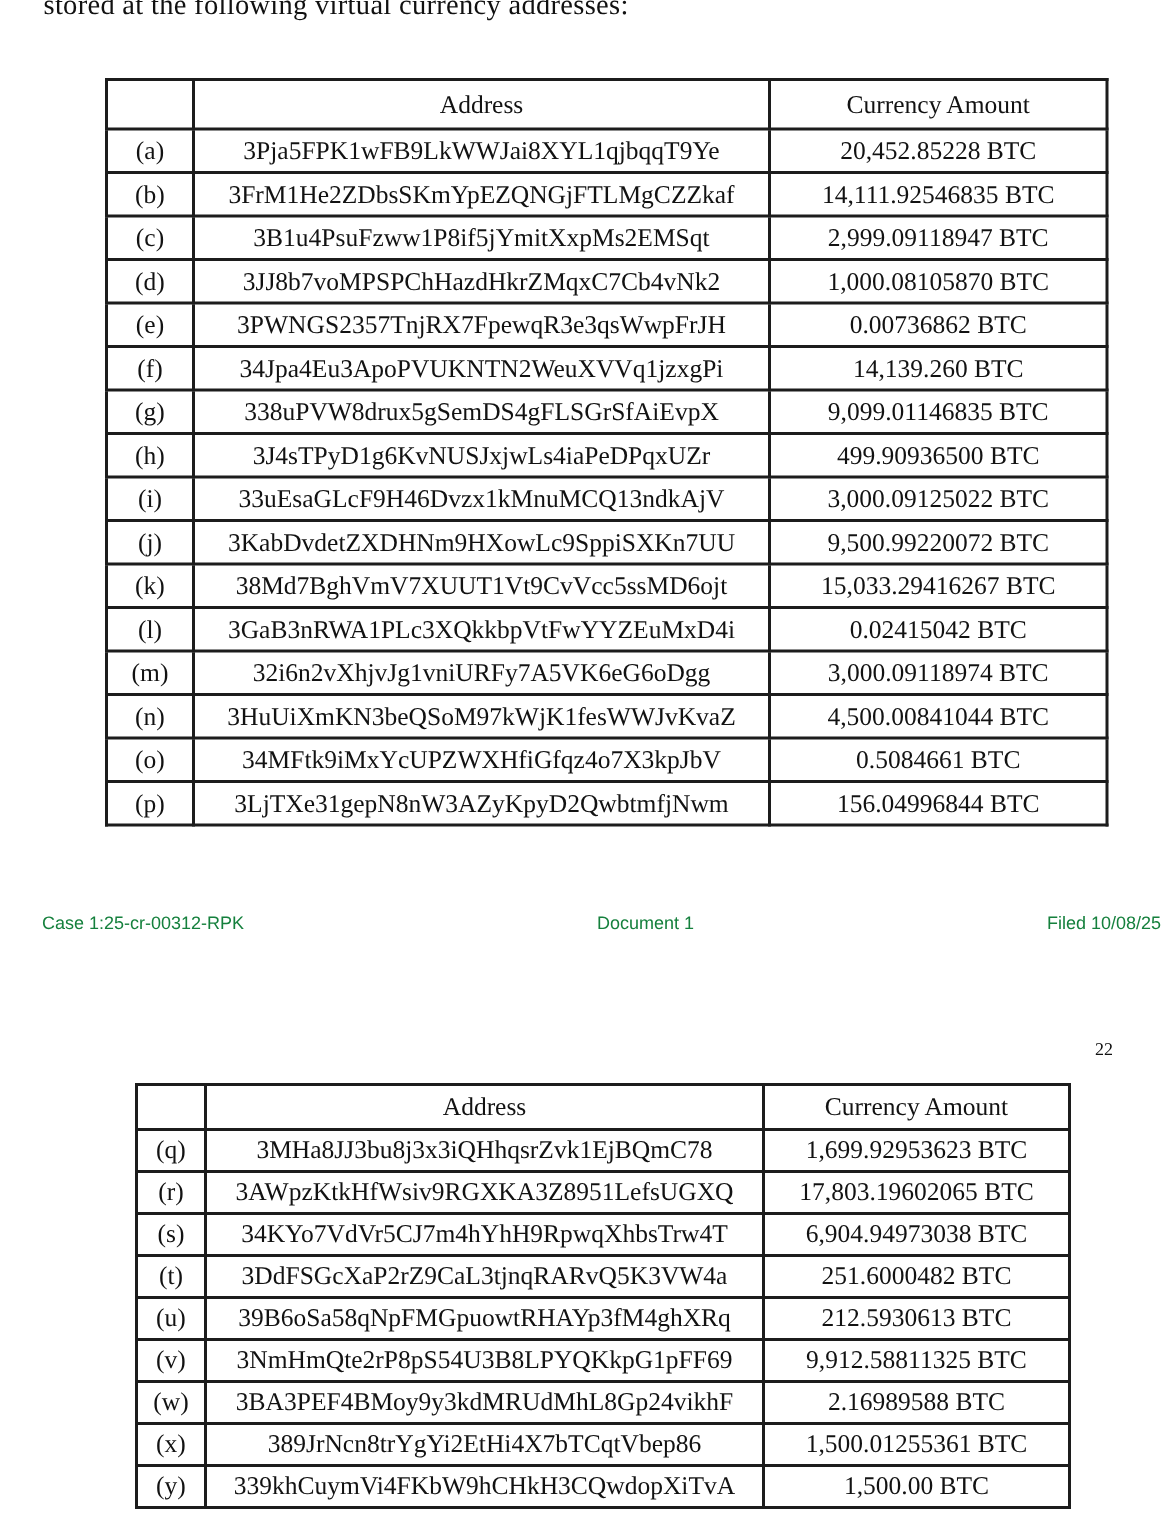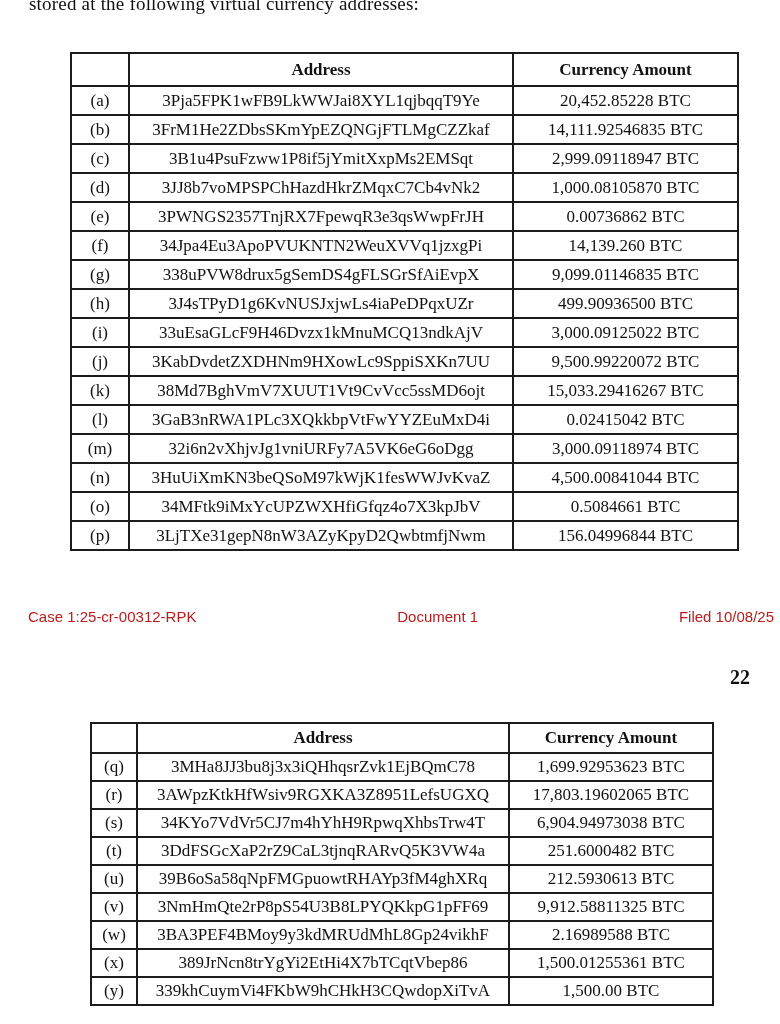--- a/index.html
+++ b/index.html
@@ -35,21 +35,21 @@
     border: 2px solid #1c1c1c;
     text-align: center;
     vertical-align: middle;
     font-size: 17px;
     font-family: "Liberation Serif", serif;
     color: #121212;
     overflow: hidden;
     white-space: nowrap;
     padding: 0 2px;
   }
-  table.doc-table th { font-weight: bold; border-radius: 16px; }
+  table.doc-table th { font-weight: normal; border-radius: 16px; }
   #table1 { left: 70px; top: 52px; width: 667px; }
   #table1 tr { height: 29px; }
   #table1 tr.head-row { height: 33px; }
   #table1 col.c-label { width: 58px; }
   #table1 col.c-addr { width: 384px; }
   #table1 col.c-amt { width: 225px; }
 
   #table2 { left: 90px; top: 722px; width: 622px; }
   #table2 tr { height: 28px; }
   #table2 tr.head-row { height: 30px; }
@@ -59,31 +59,30 @@
 
   
   .case-stamp {
     position: absolute;
     top: 608px;
     left: 28px;
     width: 746px;
     display: flex;
     justify-content: space-between;
     font-family: "Liberation Sans", sans-serif;
-    font-size: 15px;
-    color: #b91c1c;
+    font-size: 12px;
+    color: #15803d;
     white-space: nowrap;
   }
   .page-number {
     position: absolute;
-    top: 666px;
+    top: 692px;
     left: 730px;
-    font-size: 20px;
+    font-size: 12px;
     color: #111111;
-    font-weight: bold;
   }
 </style>
 </head>
 <body>
 
 <div class="page">
 
   <div class="intro-line">stored at the following virtual currency addresses:</div>
 
   <table class="doc-table" id="table1">

